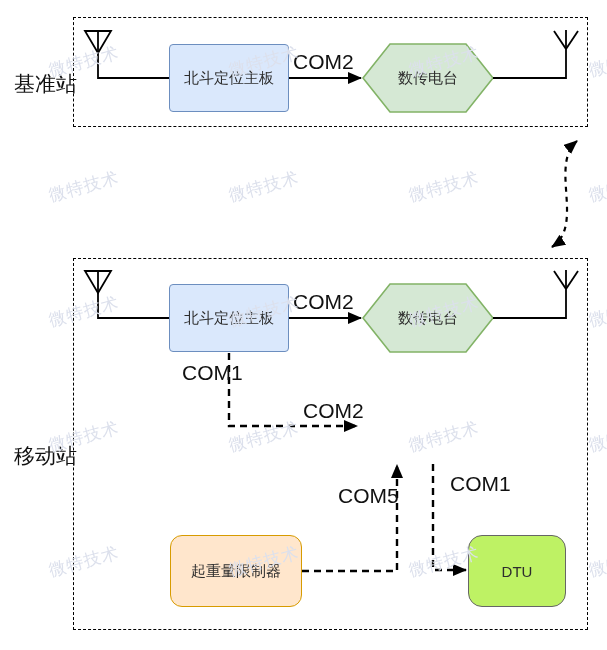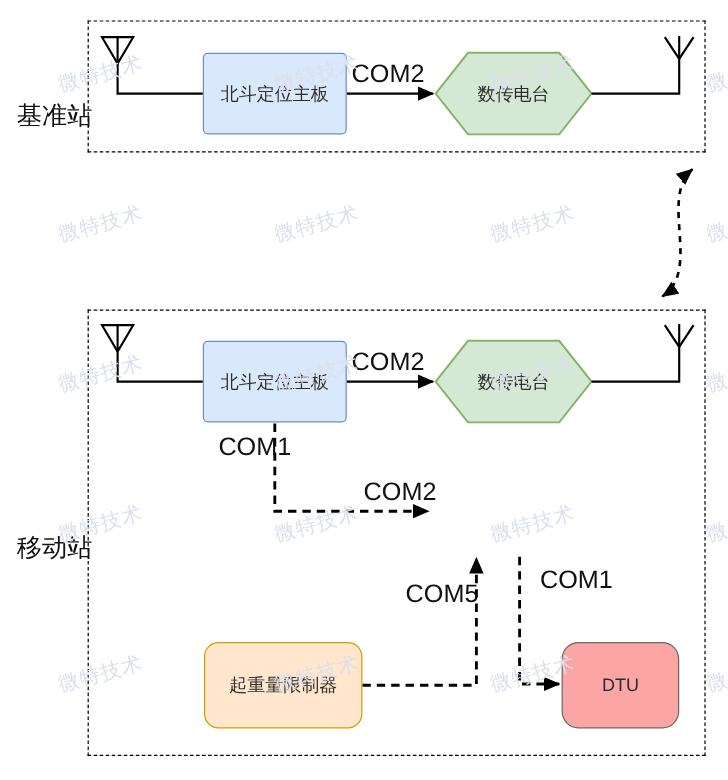--- a/index.html
+++ b/index.html
@@ -28,34 +28,34 @@
   .ant-tri{fill:#ffffff;stroke:#000;stroke-width:1.8;}
   .hex{fill:#d5e8d4;stroke:#82b366;stroke-width:1.6;}
   
   .node{
     position:absolute;display:flex;align-items:center;justify-content:center;
     box-sizing:border-box;font-size:15px;color:#2d2d2d;z-index:3;text-align:center;
   }
   .blue{background:#dae8fc;border:1.5px solid #6c8ebf;border-radius:4px;}
   .yellow{background:#fff2cc;border:1.5px solid #d6b656;border-radius:14px;}
   .orange{background:#ffe6cc;border:1.5px solid #d79b00;border-radius:12px;}
-  .gray{background:#fca5a5;border:1.5px solid #666666;border-radius:14px;}
+  .gray{background:#bef264;border:1.5px solid #666666;border-radius:14px;}
   .hex-label{background:transparent;border:none;}
   #b1{left:169px;top:44px;width:120px;height:68px;}
   #hex1-label{left:363px;top:44px;width:130px;height:68px;}
   #b2{left:169px;top:284px;width:120px;height:68px;}
   #hex2-label{left:363px;top:284px;width:130px;height:68px;}
   #display{left:360px;top:392px;width:120px;height:71px;}
   #limiter{left:170px;top:535px;width:132px;height:72px;}
   #dtu{left:468px;top:535px;width:98px;height:72px;}
   
   .lbl{
     position:absolute;font-size:21px;color:#111;white-space:nowrap;z-index:4;
   }
-  #base-label{left:14px;top:82px;}
+  #base-label{left:14px;top:70px;}
   #mobile-label{left:14px;top:442px;}
   #com2-base{left:293px;top:50px;}
   #com2-mobile{left:293px;top:290px;}
   #com1-board{left:182px;top:361px;}
   #com2-display{left:303px;top:399px;}
   #com5-label{left:338px;top:484px;}
   #com1-dtu{left:450px;top:472px;}
 </style>
 </head>
 <body>

